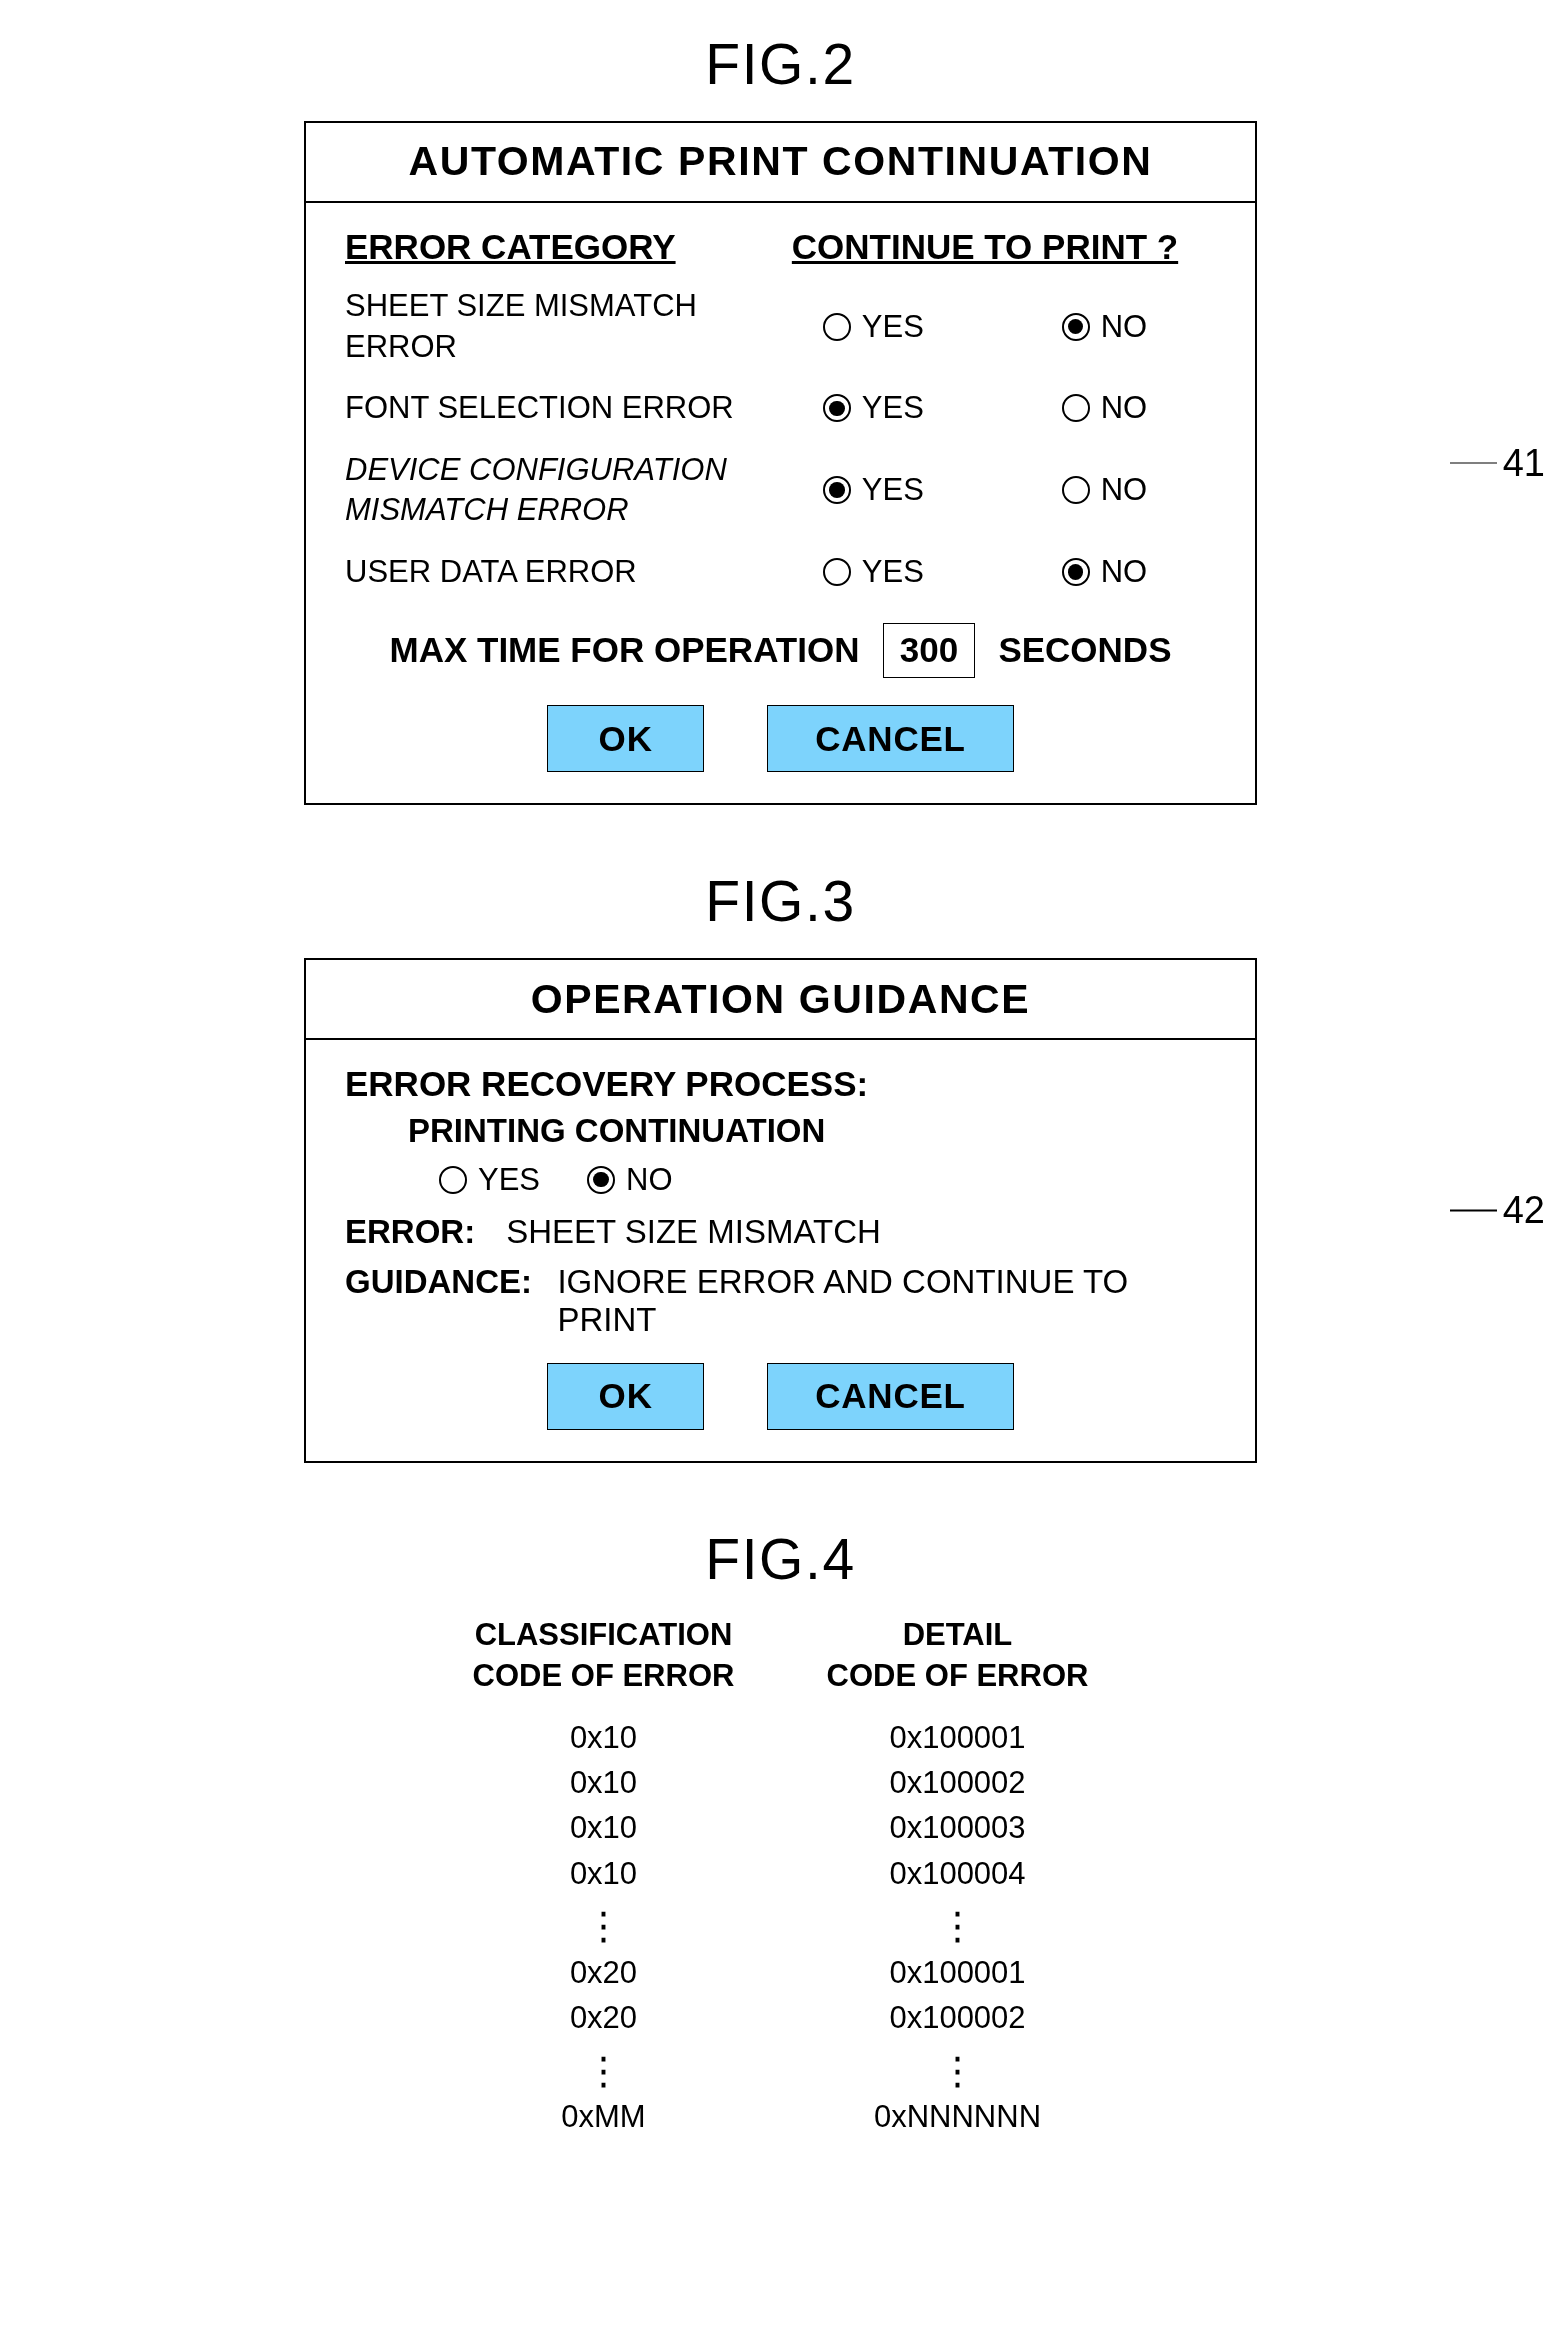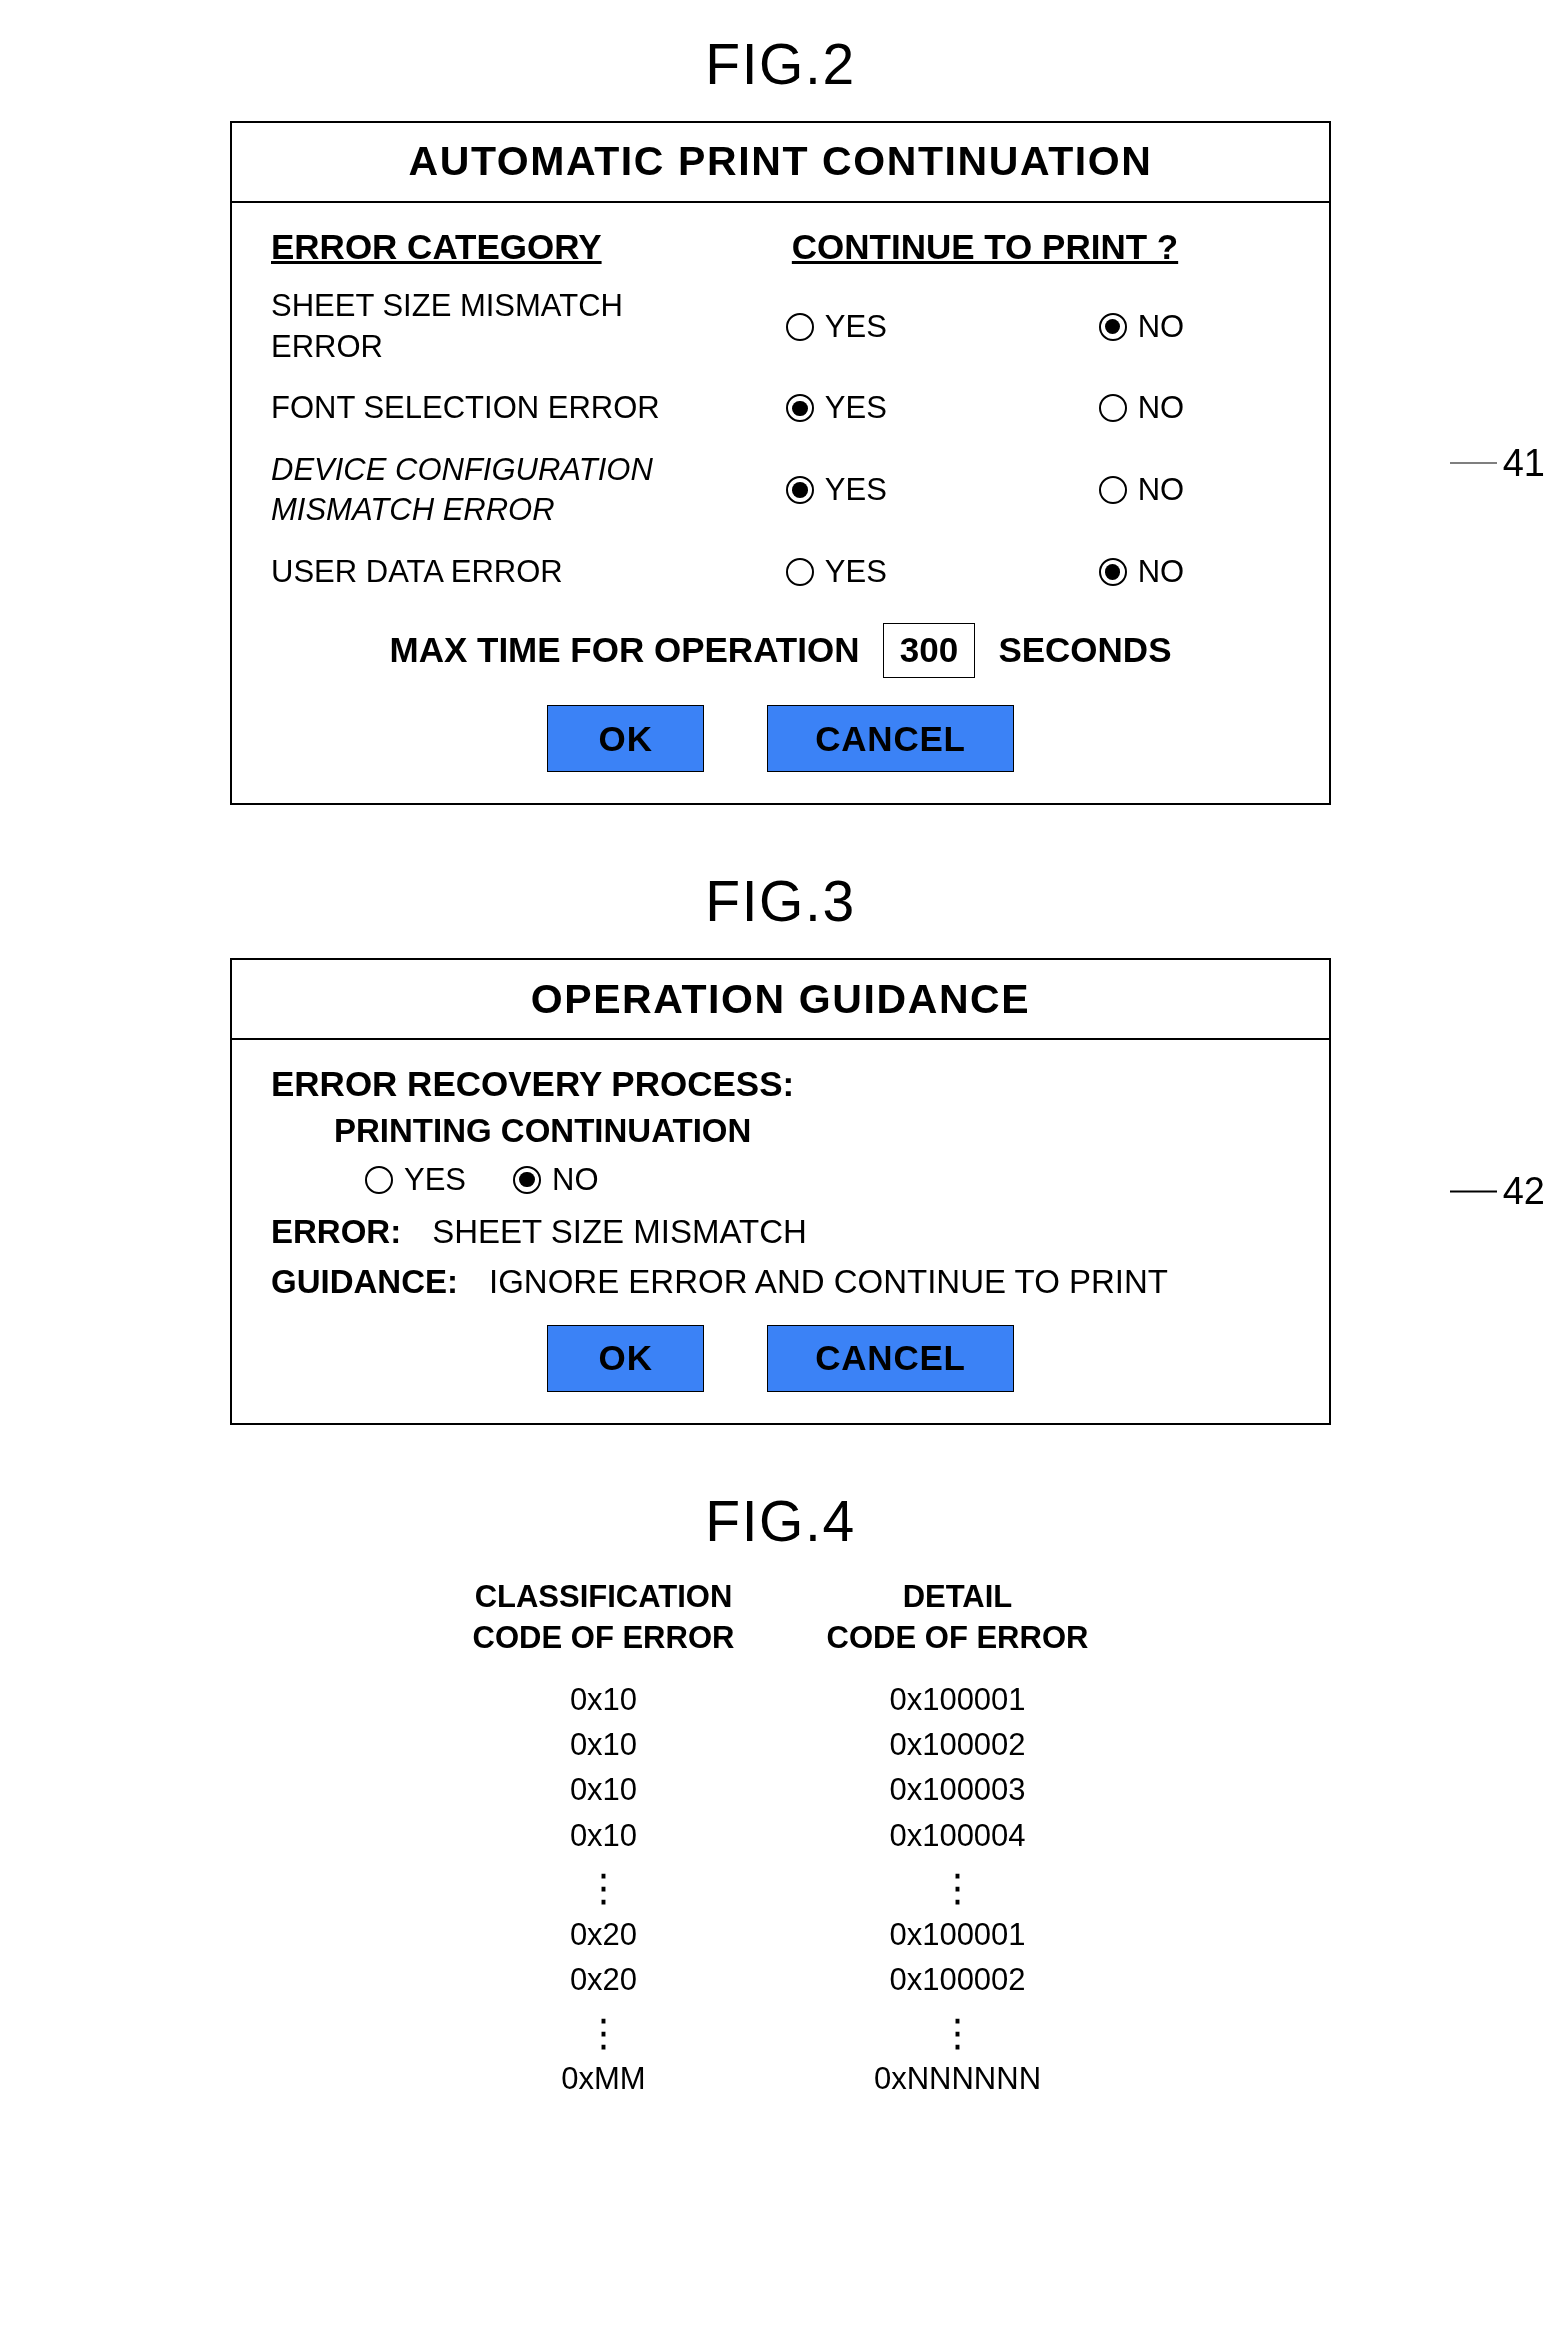--- a/index.html
+++ b/index.html
@@ -38,21 +38,21 @@
     }
 
     .dialog-ref-line {
       width: 47px;
       height: 1.6px;
       background: #000;
     }
 
     .dialog-box {
       border: 2.4px solid #000;
-      width: 1101px;
+      width: 953px;
       margin: 0 auto;
     }
 
     .dialog-header {
       text-align: center;
       font-size: 41px;
       font-weight: bold;
       padding: 15.7px 23.6px;
       border-bottom: 2.4px solid #000;
       letter-spacing: 1.6px;
@@ -151,21 +151,21 @@
     }
 
     .button-row {
       display: flex;
       justify-content: center;
       gap: 63px;
     }
 
     .dialog-button {
       border: 1.6px solid #000;
-      background: #3b82f6;
+      background: #7dd3fc;
       font-size: 35px;
       font-weight: bold;
       padding: 12.6px 47px;
       cursor: pointer;
       min-width: 157px;
       text-align: center;
       letter-spacing: 0.8px;
     }
 
     

